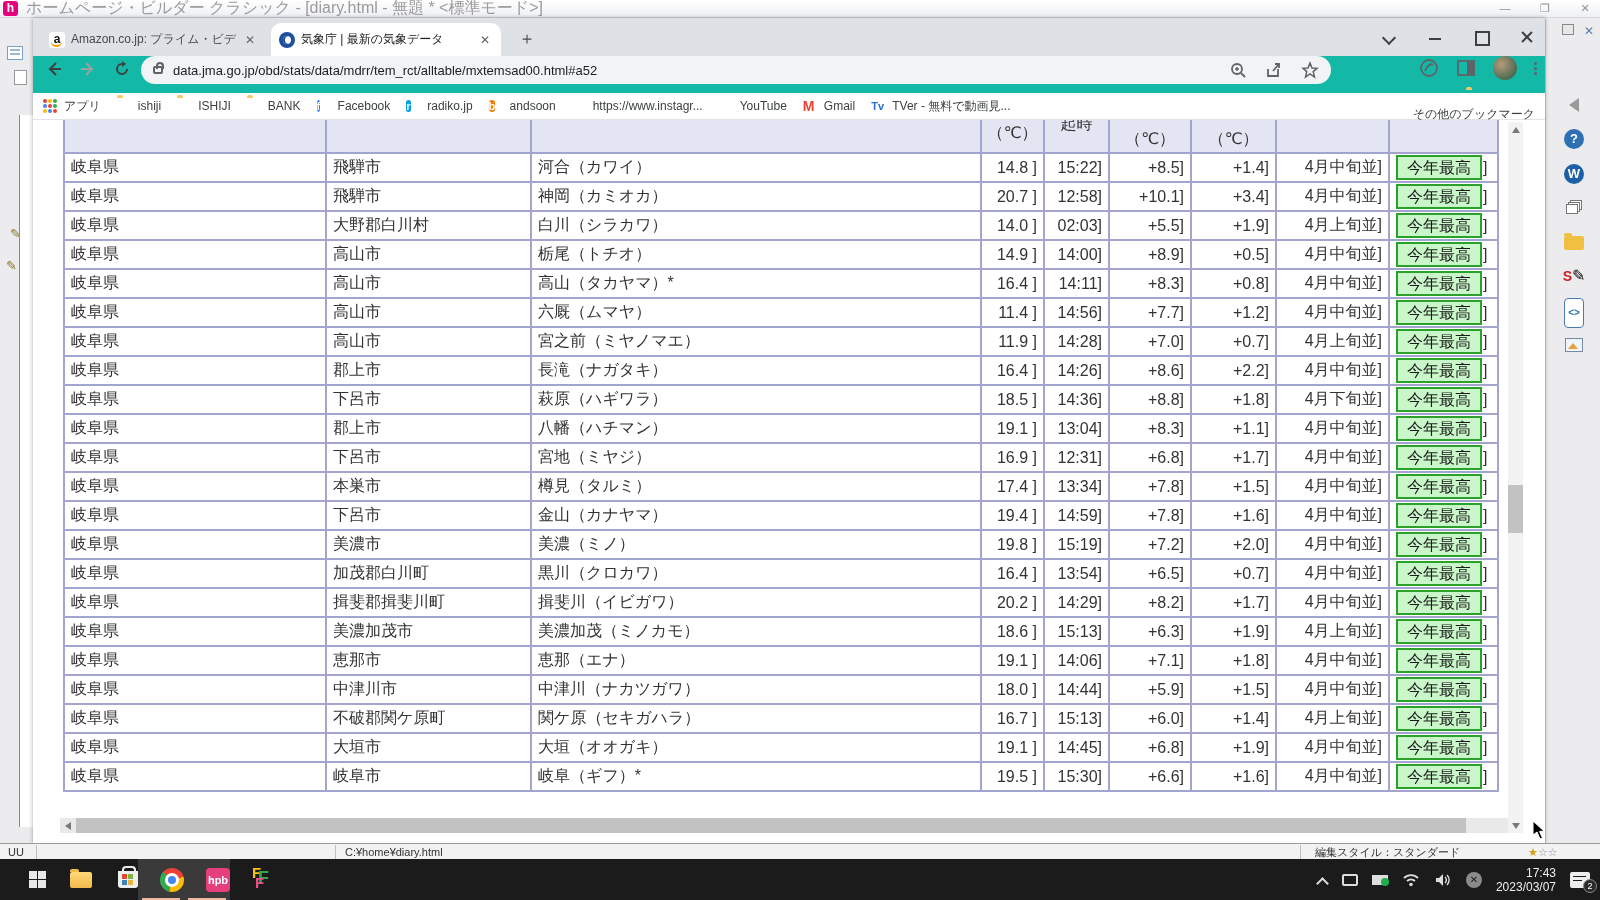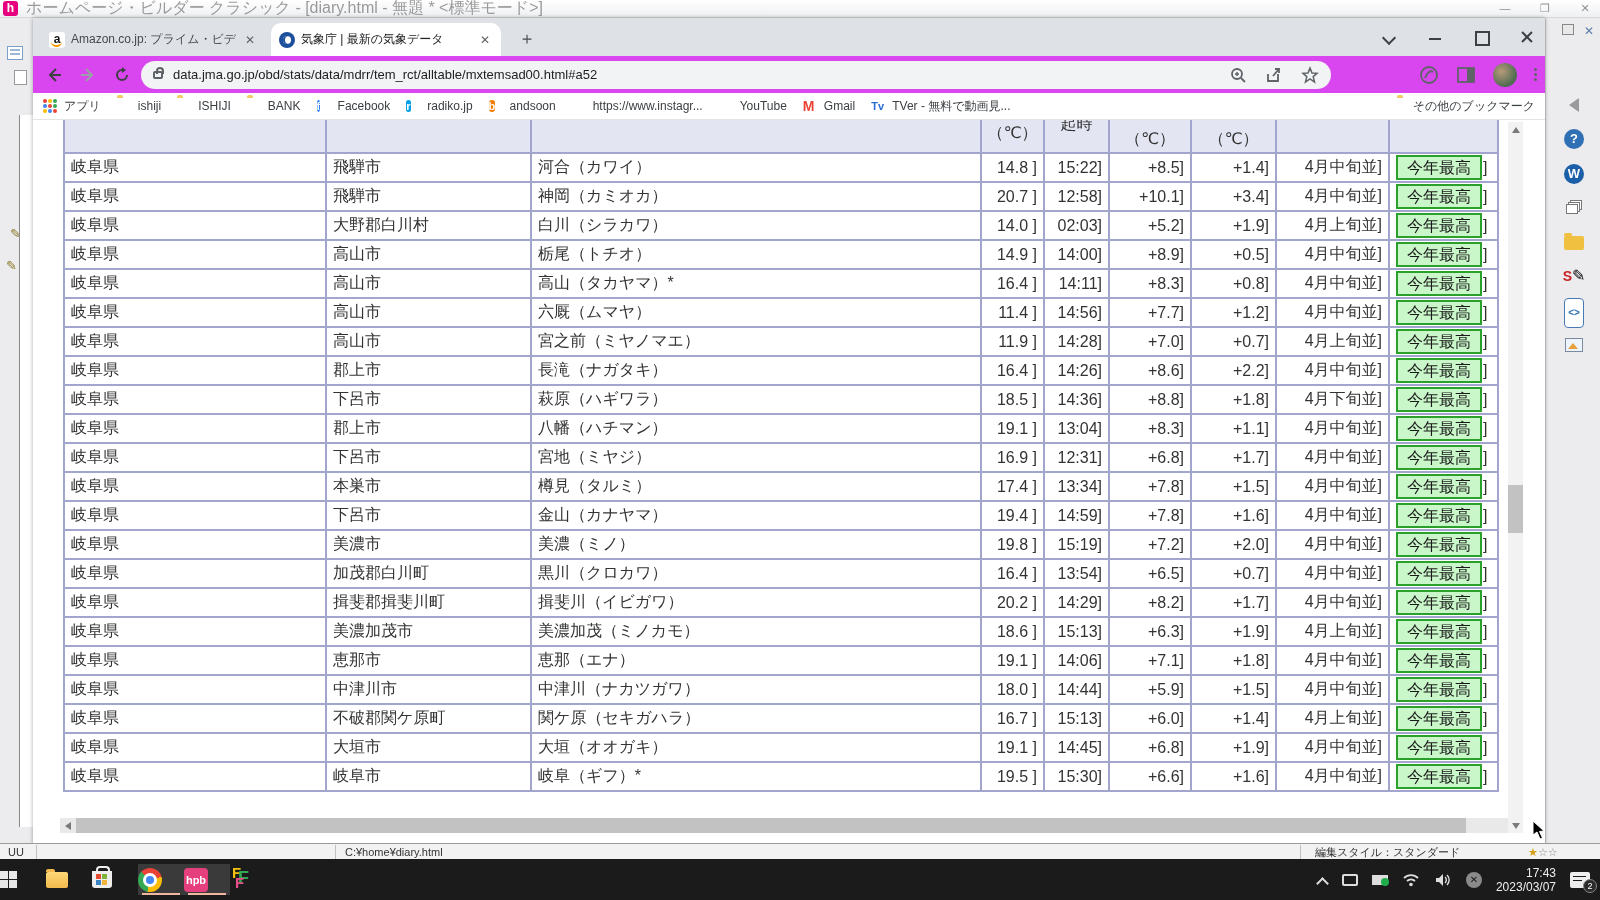--- a/index.html
+++ b/index.html
@@ -50,36 +50,36 @@
   .fav-jma:after{content:"";position:absolute;left:4px;top:4px;width:8px;height:8px;border-radius:50%;background:#fff;box-shadow:inset 2px 0 0 #1d4f9c;}
   .newtab{position:absolute;left:482px;top:10px;width:24px;height:24px;text-align:center;line-height:22px;font-size:17px;color:#45494d;}
   .chr-ctl{position:absolute;right:10px;top:0;height:38px;display:flex;align-items:center;gap:30px;}
   .chr-ctl .ic{width:16px;height:16px;position:relative;}
   .chev:before{content:"";position:absolute;left:3px;top:4px;width:8px;height:8px;border-right:2px solid #3c4043;border-bottom:2px solid #3c4043;transform:rotate(45deg);}
   .min:before{content:"";position:absolute;left:2px;top:9px;width:12px;height:2px;background:#3c4043;}
   .max:before{content:"";position:absolute;left:2px;top:2px;width:11px;height:11px;border:2px solid #3c4043;}
   .cls:before,.cls:after{content:"";position:absolute;left:1px;top:7px;width:14px;height:2px;background:#3c4043;}
   .cls:before{transform:rotate(45deg);}.cls:after{transform:rotate(-45deg);}
 
-  .toolbar{position:relative;height:37px;background:#d946ef;display:flex;align-items:center;}
+  .toolbar{position:relative;height:37px;background:#14b8a6;display:flex;align-items:flex-start;}
   .navic{width:26px;height:26px;margin-left:8px;display:flex;align-items:center;justify-content:center;}
   .omnibox{margin-left:6px;width:1190px;height:28px;background:#f1f3f4;border-radius:14px;display:flex;align-items:center;padding:0 12px;}
   .lock{width:10px;height:8px;border:2px solid #5f6368;border-radius:2px;position:relative;margin-right:10px;}
   .lock:before{content:"";position:absolute;left:1px;top:-6px;width:4px;height:5px;border:2px solid #5f6368;border-bottom:none;border-radius:4px 4px 0 0;}
   .url{font-size:13px;color:#202124;white-space:nowrap;}
   .obx-ic{margin-left:18px;display:flex;align-items:center;}
   .tb-right{position:absolute;right:8px;display:flex;align-items:center;gap:17px;}
   .avatar{width:24px;height:24px;border-radius:50%;background:radial-gradient(circle at 35% 35%,#b89a7a,#4e6b52 70%);}
   .dots{display:flex;flex-direction:column;gap:2px;}
   .dots i{width:3px;height:3px;border-radius:50%;background:#5f6368;}
 
   .bookmarks{position:relative;height:27px;background:#fff;border-bottom:1px solid #e4e4e4;display:flex;align-items:center;padding-left:10px;}
   .bm-item{display:flex;align-items:center;margin-right:16px;font-size:12px;color:#3c4043;white-space:nowrap;}
   .bm-item .lab{margin-left:5px;}
-  .bm-other{position:absolute;right:10px;display:flex;align-items:center;font-size:12px;color:#3c4043;}
+  .bm-other{position:absolute;right:10px;display:flex;align-items:center;font-size:12px;color:#3c4043;flex-direction:column;}
   .ico16{width:16px;height:16px;position:relative;flex:0 0 16px;}
   .ic-apps{display:grid;grid-template-columns:4px 4px 4px;grid-template-rows:4px 4px 4px;gap:1px;width:14px;height:14px;margin-top:1px;}
   .ic-apps i{border-radius:50%;}
   .ic-folder{width:15px;height:11px;background:#f2cb67;border-radius:2px;margin-top:3px;position:relative;}
   .ic-folder:before{content:"";position:absolute;top:-3px;left:0;width:6px;height:3px;background:#f2cb67;border-radius:2px 2px 0 0;}
   .ic-round{width:16px;height:16px;border-radius:50%;color:#fff;font-size:11px;font-weight:bold;text-align:center;line-height:16px;}
   .ic-sq{width:16px;height:16px;border-radius:3px;color:#fff;font-size:11px;font-weight:bold;text-align:center;line-height:16px;}
   .ic-insta{background:linear-gradient(45deg,#f09433,#dc2743 50%,#bc1888);}
   .ic-insta:before{content:"";position:absolute;left:4px;top:4px;width:6px;height:6px;border:2px solid #fff;border-radius:50%;}
   .ic-yt{background:#f00;}
@@ -112,21 +112,21 @@
 
   
   .hpb-status{position:absolute;left:0;top:843px;width:1600px;height:16px;background:#f2f2f2;border-top:1px solid #9a9a9a;font-size:11px;color:#333;}
   .hpb-status .cell{position:absolute;top:1px;height:14px;line-height:14px;}
   .hpb-status .sep{position:absolute;top:1px;width:1px;height:14px;background:#c0c0c0;}
   .stars .gold{color:#d4a017;}
   .stars .grey{color:#9a9a9a;}
 
   
   .taskbar{position:absolute;left:0;top:859px;width:1600px;height:41px;background:#1b1b1b;display:flex;align-items:center;}
-  .tb-app{width:46px;height:31px;display:flex;align-items:center;justify-content:flex-start;position:relative;}
+  .tb-app{width:46px;height:41px;display:flex;align-items:center;justify-content:flex-end;position:relative;}
   .tb-app.active{background:#3a3a3a;}
   .tb-app.active:after{content:"";position:absolute;left:4px;bottom:0;right:4px;height:2px;background:#f0b7a0;}
   .win-logo{display:grid;grid-template-columns:8px 8px;grid-template-rows:8px 8px;gap:1px;}
   .win-logo i{background:#e8e8e8;}
   .expl{width:22px;height:16px;background:linear-gradient(#ffd977,#f2b94d);border-radius:2px;position:relative;}
   .expl:before{content:"";position:absolute;top:-3px;left:0;width:9px;height:3px;background:#f2b94d;border-radius:2px 2px 0 0;}
   .store{width:20px;height:17px;background:#eee;border-radius:0 0 3px 3px;position:relative;}
   .store:before{content:"";position:absolute;top:-5px;left:4px;width:10px;height:5px;border:2px solid #eee;border-bottom:none;border-radius:4px 4px 0 0;}
   .store .grid{position:absolute;left:4px;top:3px;display:grid;grid-template-columns:5px 5px;grid-template-rows:5px 5px;gap:1px;}
   .store .grid i:nth-child(1){background:#e64b32;}.store .grid i:nth-child(2){background:#7db53c;}
@@ -420,21 +420,21 @@
                 <td class="td-r">+3.4]</td>
                 <td class="td-r">4月中旬並]</td>
                 <td class="td-l"><span class="badge">今年最高</span><span class="bsuf">]</span></td>
               </tr>
               <tr>
                 <td class="td-l">岐阜県</td>
                 <td class="td-l">大野郡白川村</td>
                 <td class="td-l">白川（シラカワ）</td>
                 <td class="td-r">14.0 ]</td>
                 <td class="td-r">02:03]</td>
-                <td class="td-r">+5.2]</td>
+                <td class="td-r">+5.5]</td>
                 <td class="td-r">+1.9]</td>
                 <td class="td-r">4月上旬並]</td>
                 <td class="td-l"><span class="badge">今年最高</span><span class="bsuf">]</span></td>
               </tr>
               <tr>
                 <td class="td-l">岐阜県</td>
                 <td class="td-l">高山市</td>
                 <td class="td-l">栃尾（トチオ）</td>
                 <td class="td-r">14.9 ]</td>
                 <td class="td-r">14:00]</td>

